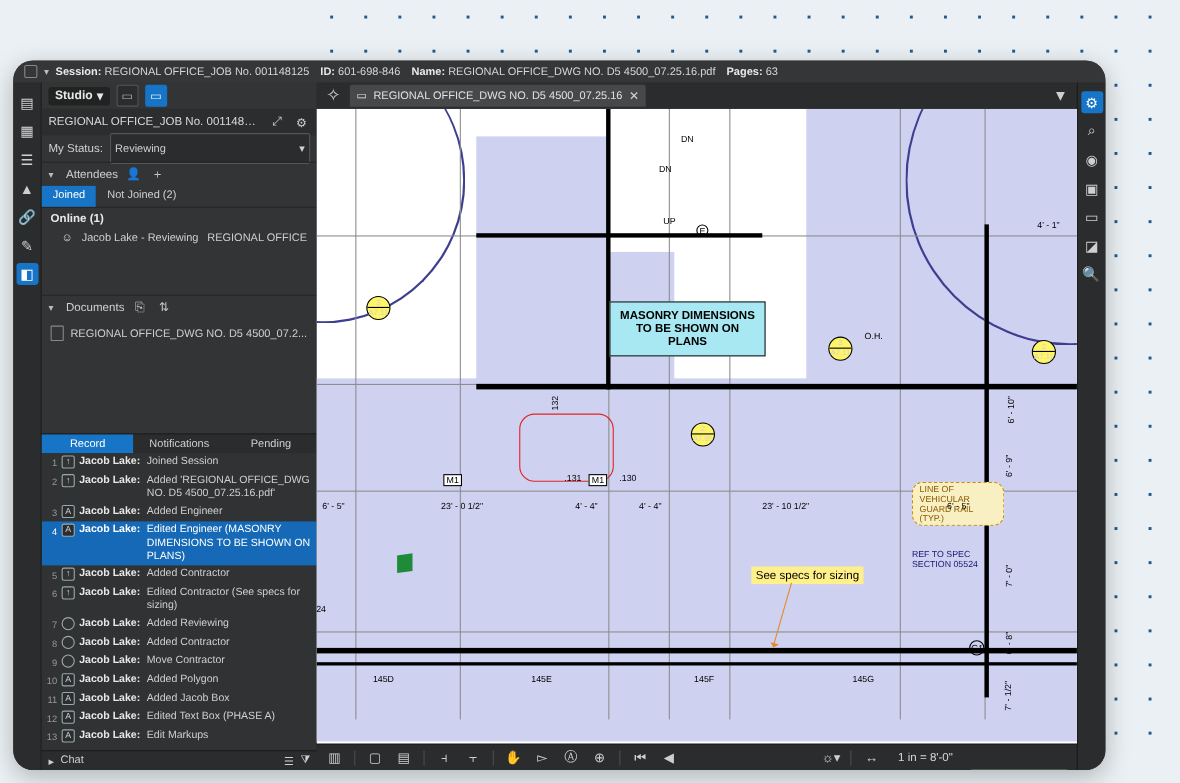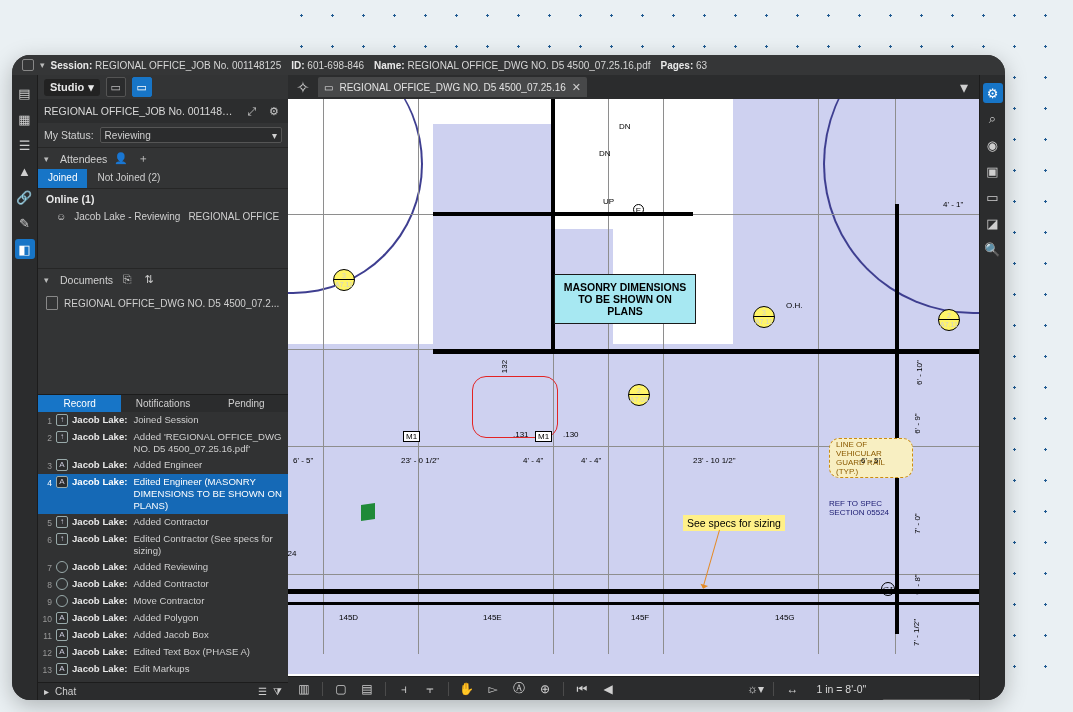--- a/index.html
+++ b/index.html
@@ -41,21 +41,21 @@
   .panel-row.dark { background: #2c2d2e; }
   .panel-row .txt { flex: 1; white-space: nowrap; overflow: hidden; text-overflow: ellipsis; color:#d8d8d8;}
   .smallbtn { width: 16px; height: 16px; display: flex; align-items: center; justify-content: center; color: #c9c9c9; font-size: 11px; }
   .studio-pill {
     display: inline-flex; align-items: center; gap: 4px; background: #222; padding: 2px 6px; border-radius: 3px;
     font-size: 11px; font-weight: 600; color: #e8e8e8;
   }
   .sqbtn { width: 20px; height: 20px; background: #2b2c2d; border: 1px solid #545454; border-radius: 2px; display:flex;align-items:center;justify-content:center;color:#bbb;font-size:11px;}
   .sqbtn.blue { background: #1775c7; border-color: #1775c7; color:#fff;}
   .selectbox {
-    flex: 1; height: 16px; background: #2b2c2d; border: 1px solid #555; border-radius: 2px;
+    flex: 1; height: 28px; background: #2b2c2d; border: 1px solid #555; border-radius: 2px;
     display: flex; align-items: center; justify-content: space-between; padding: 0 4px; font-size: 10px;
   }
   .section { display: flex; align-items: center; height: 22px; padding: 0 6px; gap:6px; border-top:1px solid #262626;}
   .section .chev { font-size: 9px; color:#bbb; width:10px;}
   .tabs { display: flex; height: 20px; border-bottom:1px solid #262626;}
   .tab { padding: 3px 10px 1px; font-size: 10px; color: #cfcfcf; }
   .tab.active { background: #1775c7; color: #fff; }
   .online { padding: 4px 8px; font-size: 10.5px; font-weight:600; color:#e9e9e9;}
   .attrow { padding: 2px 8px 4px 18px; font-size: 10px; color:#cfcfcf; display:flex; gap:8px;}
   .doclist { padding: 4px 6px; }

